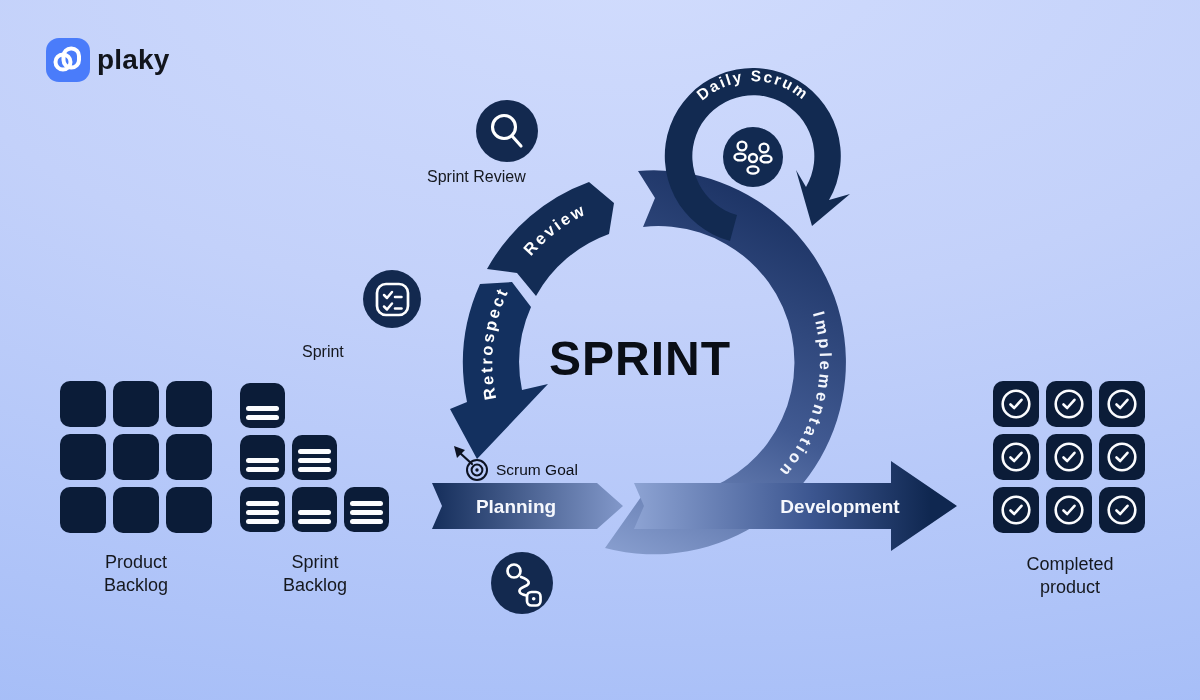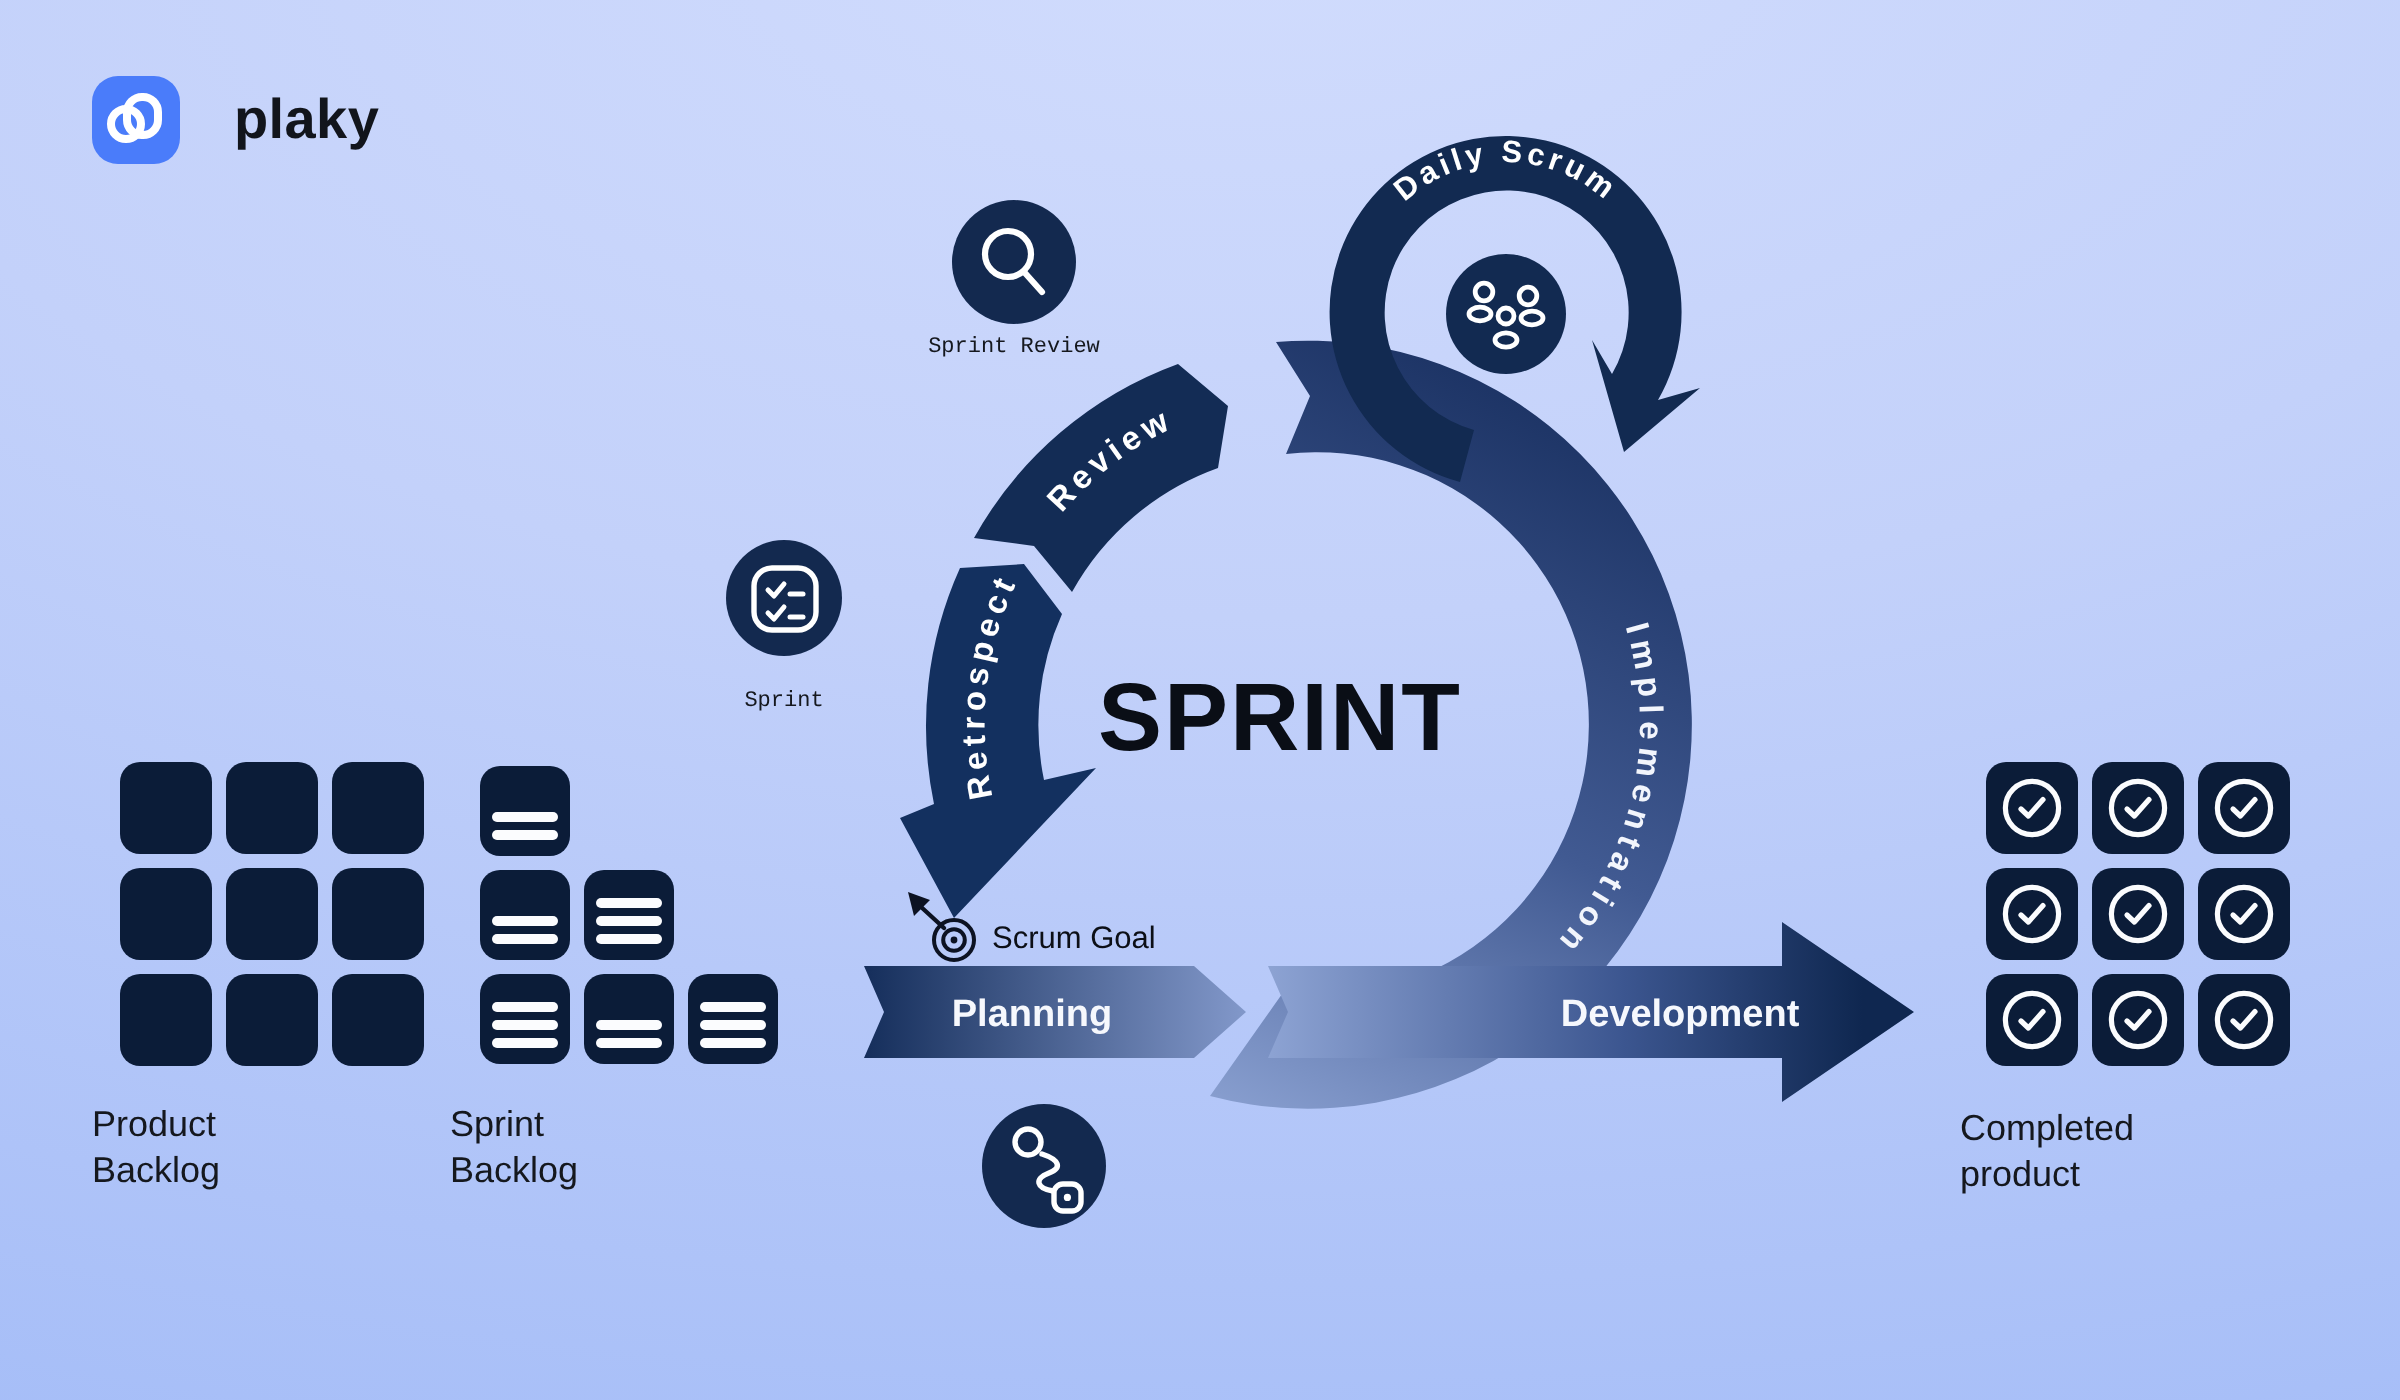--- a/index.html
+++ b/index.html
@@ -4,25 +4,25 @@
 <style>
   html,body{margin:0;padding:0;}
   .stage{
     position:relative;width:1200px;height:700px;overflow:hidden;
     font-family:"Liberation Sans", sans-serif;
     background:radial-gradient(150% 125% at 52% -6%, #d1dcfd 0%, #c3d1fa 40%, #a2bbf7 100%);
   }
   .abs{position:absolute;}
   svg{display:block;}
   
-  .logo{top:38px;left:46px;display:flex;align-items:center;gap:27px;}
+  .logo{top:38px;left:46px;display:flex;align-items:center;gap:7px;}
   .logo-word{font-size:28px;font-weight:700;color:#12151c;letter-spacing:.2px;}
   
-  .lbl{color:#15181e;text-align:left;line-height:23px;font-size:18px;}
-  .lbl-sm{color:#15181e;text-align:center;font-size:11px;font-family:Liberation Mono, monospace;}
+  .lbl{color:#15181e;text-align:center;line-height:23px;font-size:18px;}
+  .lbl-sm{color:#15181e;text-align:left;font-size:16px;}
   
   .grid3{display:grid;grid-template-columns:repeat(3,46px);grid-auto-rows:46px;gap:7px;}
   .sq{background:#0b1c38;border-radius:10px;position:relative;}
   .check-circle{position:absolute;left:50%;top:50%;transform:translate(-50%,-50%);}
   
   .card{position:absolute;width:45px;height:45px;background:#0b1c38;border-radius:10px;}
   .cline{position:absolute;left:6px;width:33px;height:5px;background:#fbfcfe;border-radius:2.5px;}
 </style>
 </head>
 <body>

